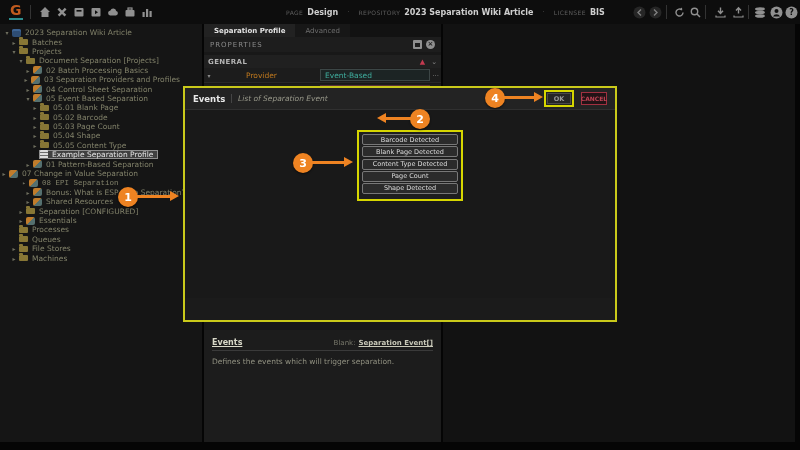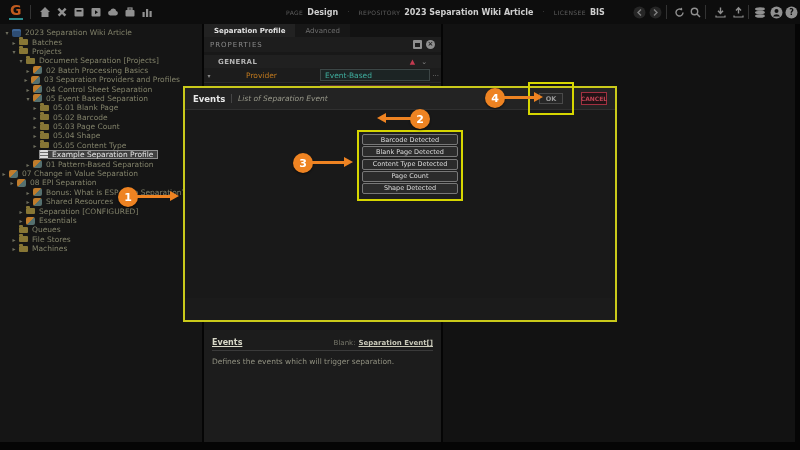--- a/index.html
+++ b/index.html
@@ -52,21 +52,21 @@
   .tab.inactive { background:#171717; color:#6f6f6f; }
   .props-hdr { position:absolute; left:0; top:13px; width:237px; height:15px; background:#1d1d1d;
                display:flex; align-items:center; padding:0 6px; }
   .props-title { font-size:7px; color:#8a8a8a; letter-spacing:1px; }
   .ph-icons { margin-left:auto; display:flex; gap:4px; align-items:center; }
   .ic-save { width:9px; height:9px; background:#8f8f8f; border-radius:1px; position:relative; }
   .ic-save::after { content:""; position:absolute; left:2px; top:3px; width:5px; height:4px; background:#1d1d1d; }
   .ic-closec { width:9px; height:9px; border-radius:50%; background:#8f8f8f; color:#1d1d1d;
                font-size:7px; line-height:9px; text-align:center; font-weight:bold; }
   .sec-hdr { position:absolute; left:0; top:31px; width:237px; height:13px; background:#202020;
-             display:flex; align-items:center; padding:0 14px; }
+             display:flex; align-items:center; padding:0 4px; }
   .sec-title { font-size:7px; font-weight:bold; color:#b5b5b5; letter-spacing:.4px; }
   .sec-icons { margin-left:auto; display:flex; gap:6px; align-items:center; }
   .warn { color:#c43a50; font-size:7px; }
   .chev { color:#8a8a8a; font-size:7px; }
   .prop-row { position:absolute; left:0; width:237px; height:15px; background:#1c1c1c;
               border-bottom:1px solid #282828; display:flex; align-items:center; }
   .prop-exp { width:10px; text-align:center; font-size:6px; color:#8a8a8a; }
   .prop-label { font-size:7.5px; }
   .prop-label.orange { color:#c27a1e;margin-left:32px; }
   .prop-field { position:absolute; left:116px; top:1px; width:110px; height:12px; border:1px solid #3c4646;
@@ -85,21 +85,21 @@
 
   
   .modal { position:absolute; left:183px; top:86px; width:434px; height:236px; background:#1b1b1b;
            border:2px solid #c9c91a; z-index:50; }
   .m-hdr { height:22px; background:#232323; border-bottom:1px solid #303030; display:flex;
            align-items:center; padding:0 8px; }
   .m-title { font-size:8.5px; font-weight:bold; color:#e8e8e8; }
   .m-tsep { color:#555; margin:0 5px; font-size:8px; }
   .m-sub { font-size:7.5px; font-style:italic; color:#98988a; }
   .m-btns { margin-left:auto; display:flex; align-items:center; gap:7px; }
-  .okbox { border:2px solid #d6d600; padding:9px; }
+  .okbox { border:2px solid #d6d600; padding:1px; }
   .btn-ok { width:24px; height:11px; background:#262626; border:1px solid #4a4a4a; color:#999;
             font-size:6.5px; font-weight:bold; display:flex; align-items:center; justify-content:center; }
   .btn-cancel { width:26px; height:13px; background:#221316; border:1px solid #a03040; color:#c04455;
                 font-size:6px; font-weight:bold; display:flex; align-items:center; justify-content:center; }
   .m-tool { height:22px; background:#1e1e1e; border-bottom:1px solid #2a2a2a; display:flex;
             align-items:center; padding:0 8px; position:relative; }
   .m-count { font-size:7px; color:#8f8f8f; }
   .tool-ics { position:absolute; left:140px; top:0; height:22px; display:flex; align-items:center; gap:3px; }
   .cbtn { width:9px; height:9px; border-radius:50%; background:#2e2e2e; color:#808080; font-size:6px;
           line-height:9px; text-align:center; }
@@ -356,21 +356,21 @@
           <span class="tlabel">01 Pattern-Based Separation</span>
         </span>
       </div>
       <div class="trow" style="">
         <span class="exp">▸</span>
         <span class="twrap">
           <span class="ticon i-project"></span>
           <span class="tlabel">07 Change in Value Separation</span>
         </span>
       </div>
-      <div class="trow" style="padding-left: 8px;">
+      <div class="trow" style="padding-left: 20px; font-family: Liberation Mono, monospace;">
         <span class="exp">▸</span>
         <span class="twrap">
           <span class="ticon i-project"></span>
           <span class="tlabel">08 EPI Separation</span>
         </span>
       </div>
       <div class="trow" style="padding-left: 24px;">
         <span class="exp">▸</span>
         <span class="twrap">
           <span class="ticon i-project"></span>
@@ -389,20 +389,27 @@
         <span class="twrap">
           <span class="ticon i-folder"></span>
           <span class="tlabel">Separation [CONFIGURED]</span>
         </span>
       </div>
       <div class="trow" style="padding-left: 17px;">
         <span class="exp">▸</span>
         <span class="twrap">
           <span class="ticon i-project"></span>
           <span class="tlabel">Essentials</span>
+        </span>
+      </div>
+      <div class="trow" style="padding-left: 10px;">
+        <span class="exp"></span>
+        <span class="twrap">
+          <span class="ticon i-folder"></span>
+          <span class="tlabel">Processes</span>
         </span>
       </div>
       <div class="trow" style="padding-left: 10px;">
         <span class="exp"></span>
         <span class="twrap">
           <span class="ticon i-folder"></span>
           <span class="tlabel">Queues</span>
         </span>
       </div>
       <div class="trow" style="padding-left: 10px;">

